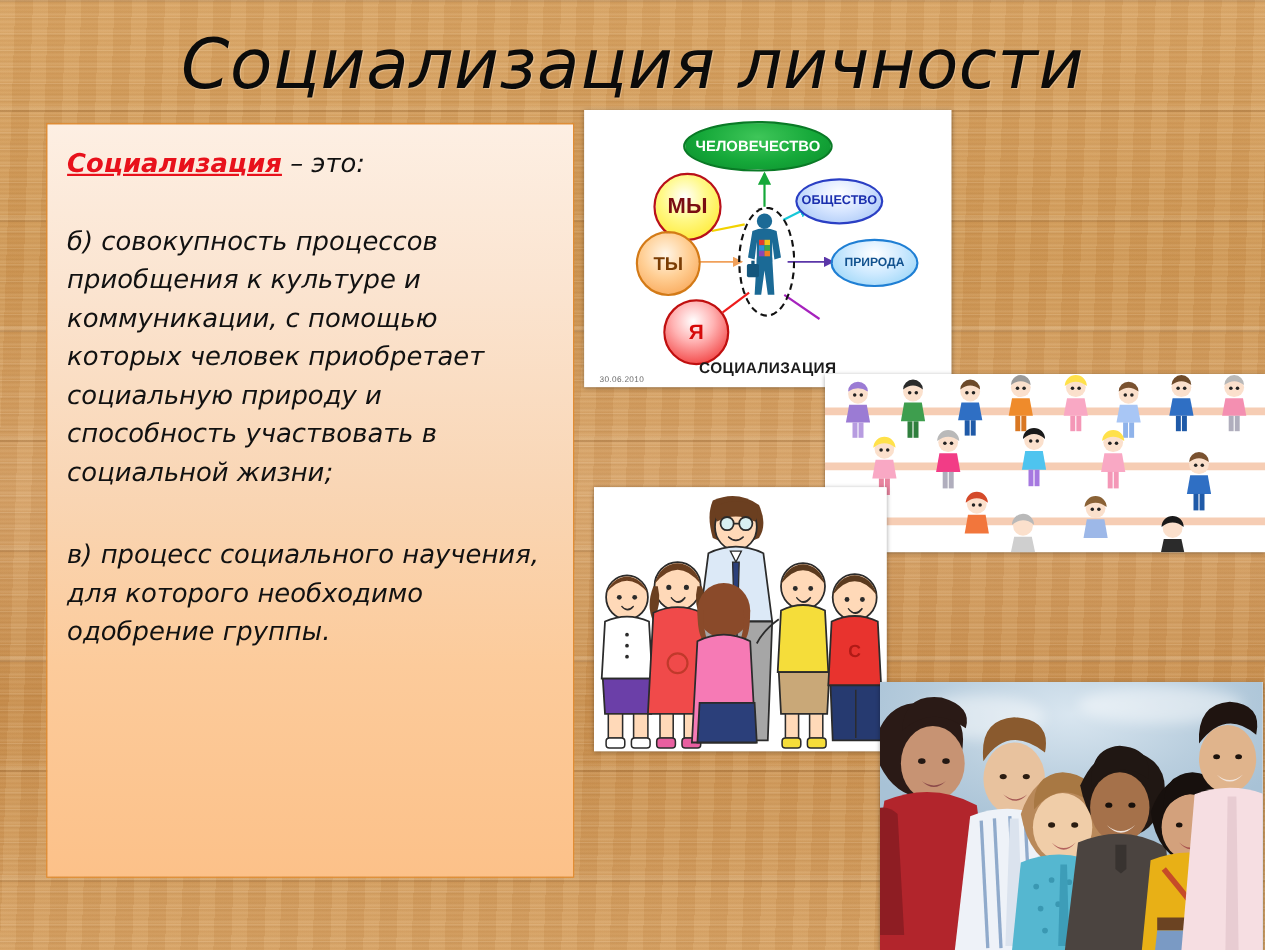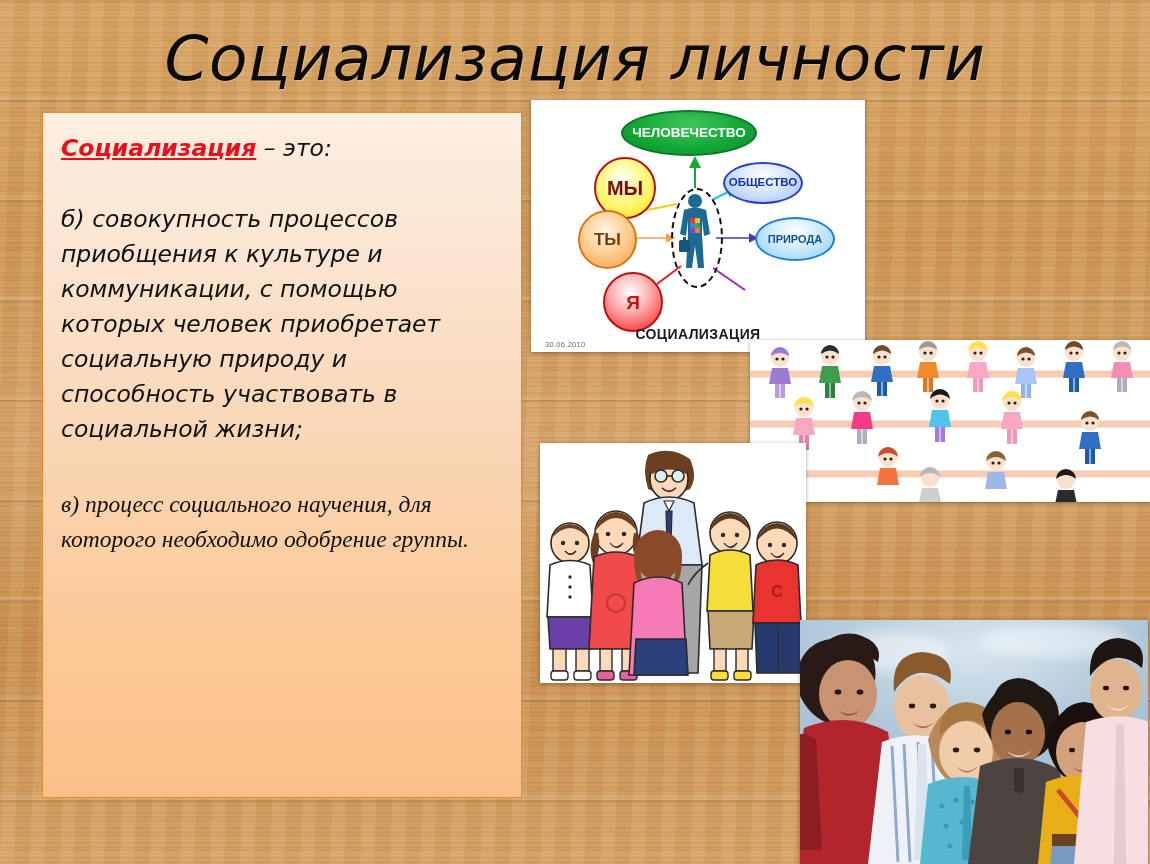--- a/index.html
+++ b/index.html
@@ -74,21 +74,21 @@
   }
   .para {
     font-family: "DejaVu Sans", sans-serif;
     font-style: italic;
     font-size: 23.5px;
     line-height: 35px;
     color: #111;
   }
   .para.first { margin: 0; }
   .para.gap { margin: 36px 0 15px 0; }
-  .para.gap2 { margin: 40px 0 0 0; font-family: Liberation Serif, serif; }
+  .para.gap2 { margin: 40px 0 0 0; }
   .kw {
     color: #e8111b;
     font-weight: bold;
     font-style: italic;
     text-decoration: underline;
   }
 
   
   .card {
     position: absolute;

